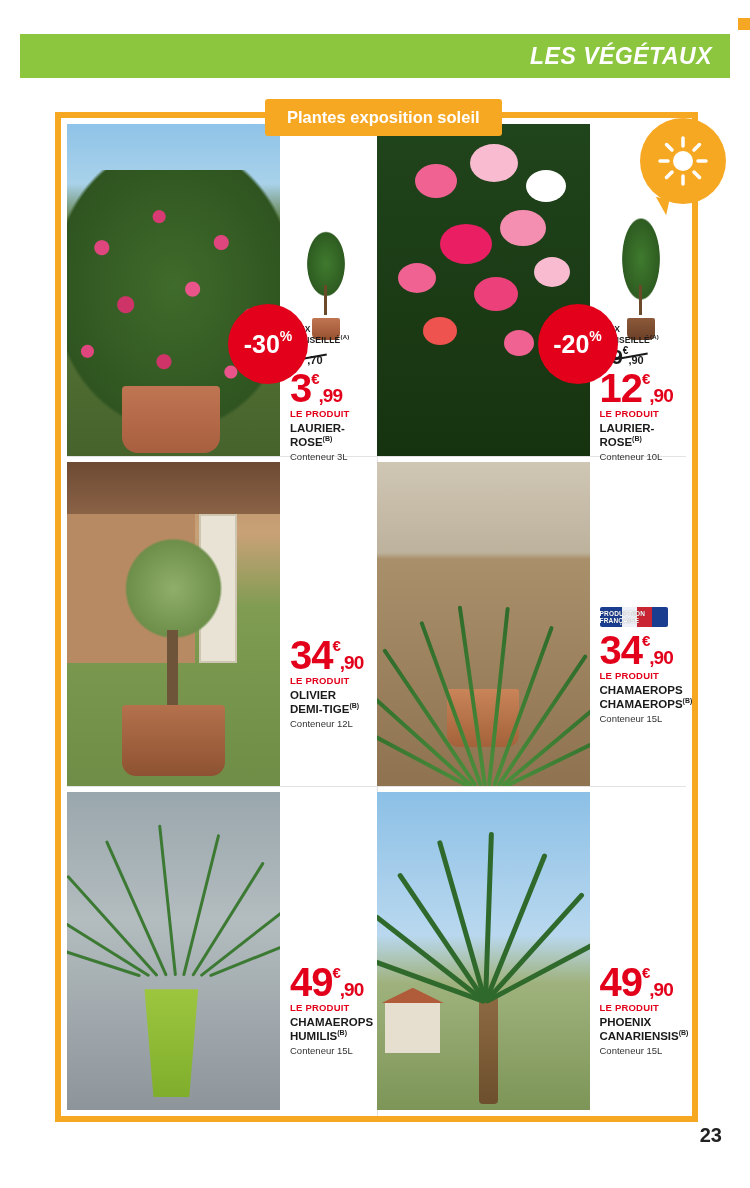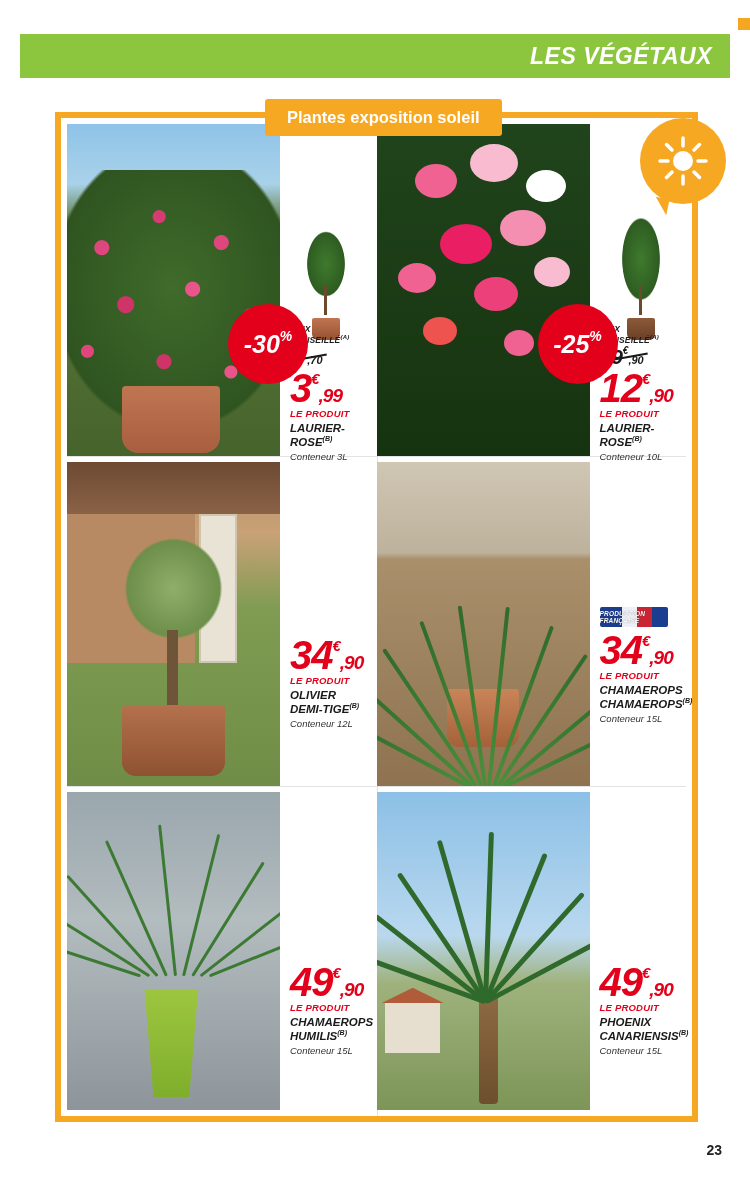--- a/index.html
+++ b/index.html
@@ -47,21 +47,20 @@
   
   .panel {
     position: absolute;
     left: 55px;
     top: 112px;
     width: 643px;
     height: 1010px;
     border: 6px solid #f7a823;
     background: #ffffff;
     box-sizing: border-box;
-    font-style: italic;
   }
 
   
   .cat-tab {
     position: absolute;
     left: 265px;
     top: 99px;
     background: #f7a823;
     color: #ffffff;
     font-weight: bold;
@@ -432,22 +431,22 @@
     position: relative;
     z-index: 2;
     color: #ffffff;
     mix-blend-mode: normal;
     text-shadow: 0 0 1px rgba(0,0,0,0.5);
   }
 
   .page-num {
     position: absolute;
     right: 28px;
-    bottom: 30px;
-    font-size: 14px;
+    bottom: 41px;
+    font-size: 20px;
     font-weight: bold;
     color: #222;
   }
 </style>
 </head>
 <body>
 
 <div class="banner">
   <div class="banner-title">LES VÉGÉTAUX</div>
 </div>
@@ -516,21 +515,21 @@
       </div>
       <div class="info">
         <div class="photo photo-small" style="position:absolute;left:6px;top:70px;width:90px;height:150px">
           <div class="mini-plant">
             <div class="foliage tall"></div>
             <div class="stem"></div>
             <div class="minipot dark"></div>
           </div>
         </div>
         <div class="disc" style="left:-52px;top:180px">
-          <span>-25</span>
+          <span>-20</span>
             <sup>%</sup>
         </div>
         <div class="price-block" style="top:200px">
           <div class="advice">
             <span>PRIX CONSEILLÉ</span><sup>(A)</sup>
           </div>
           <div class="old-price">
             <span>19</span><span class="eur">€</span><span class="cents">,90</span>
           </div>
           <div class="big-price">

